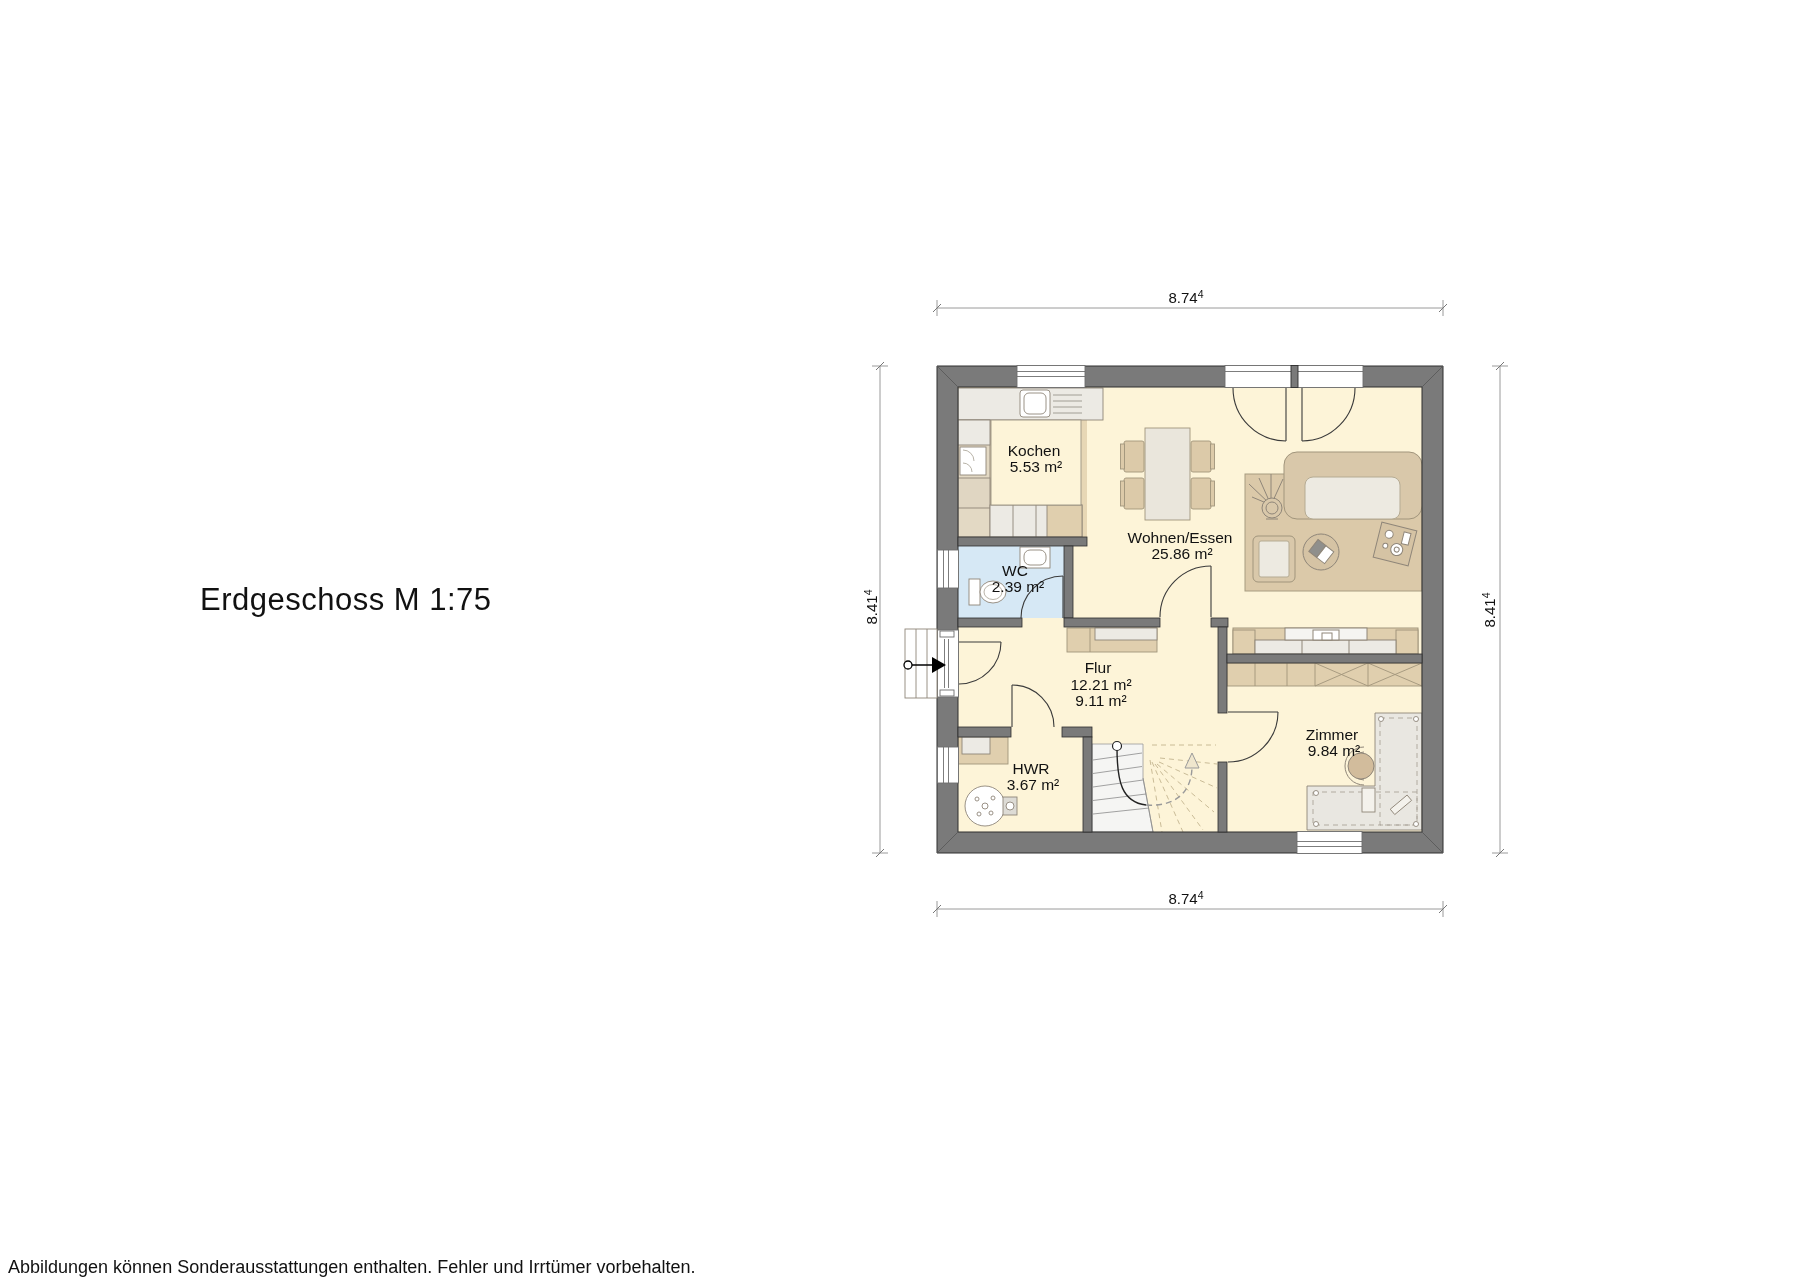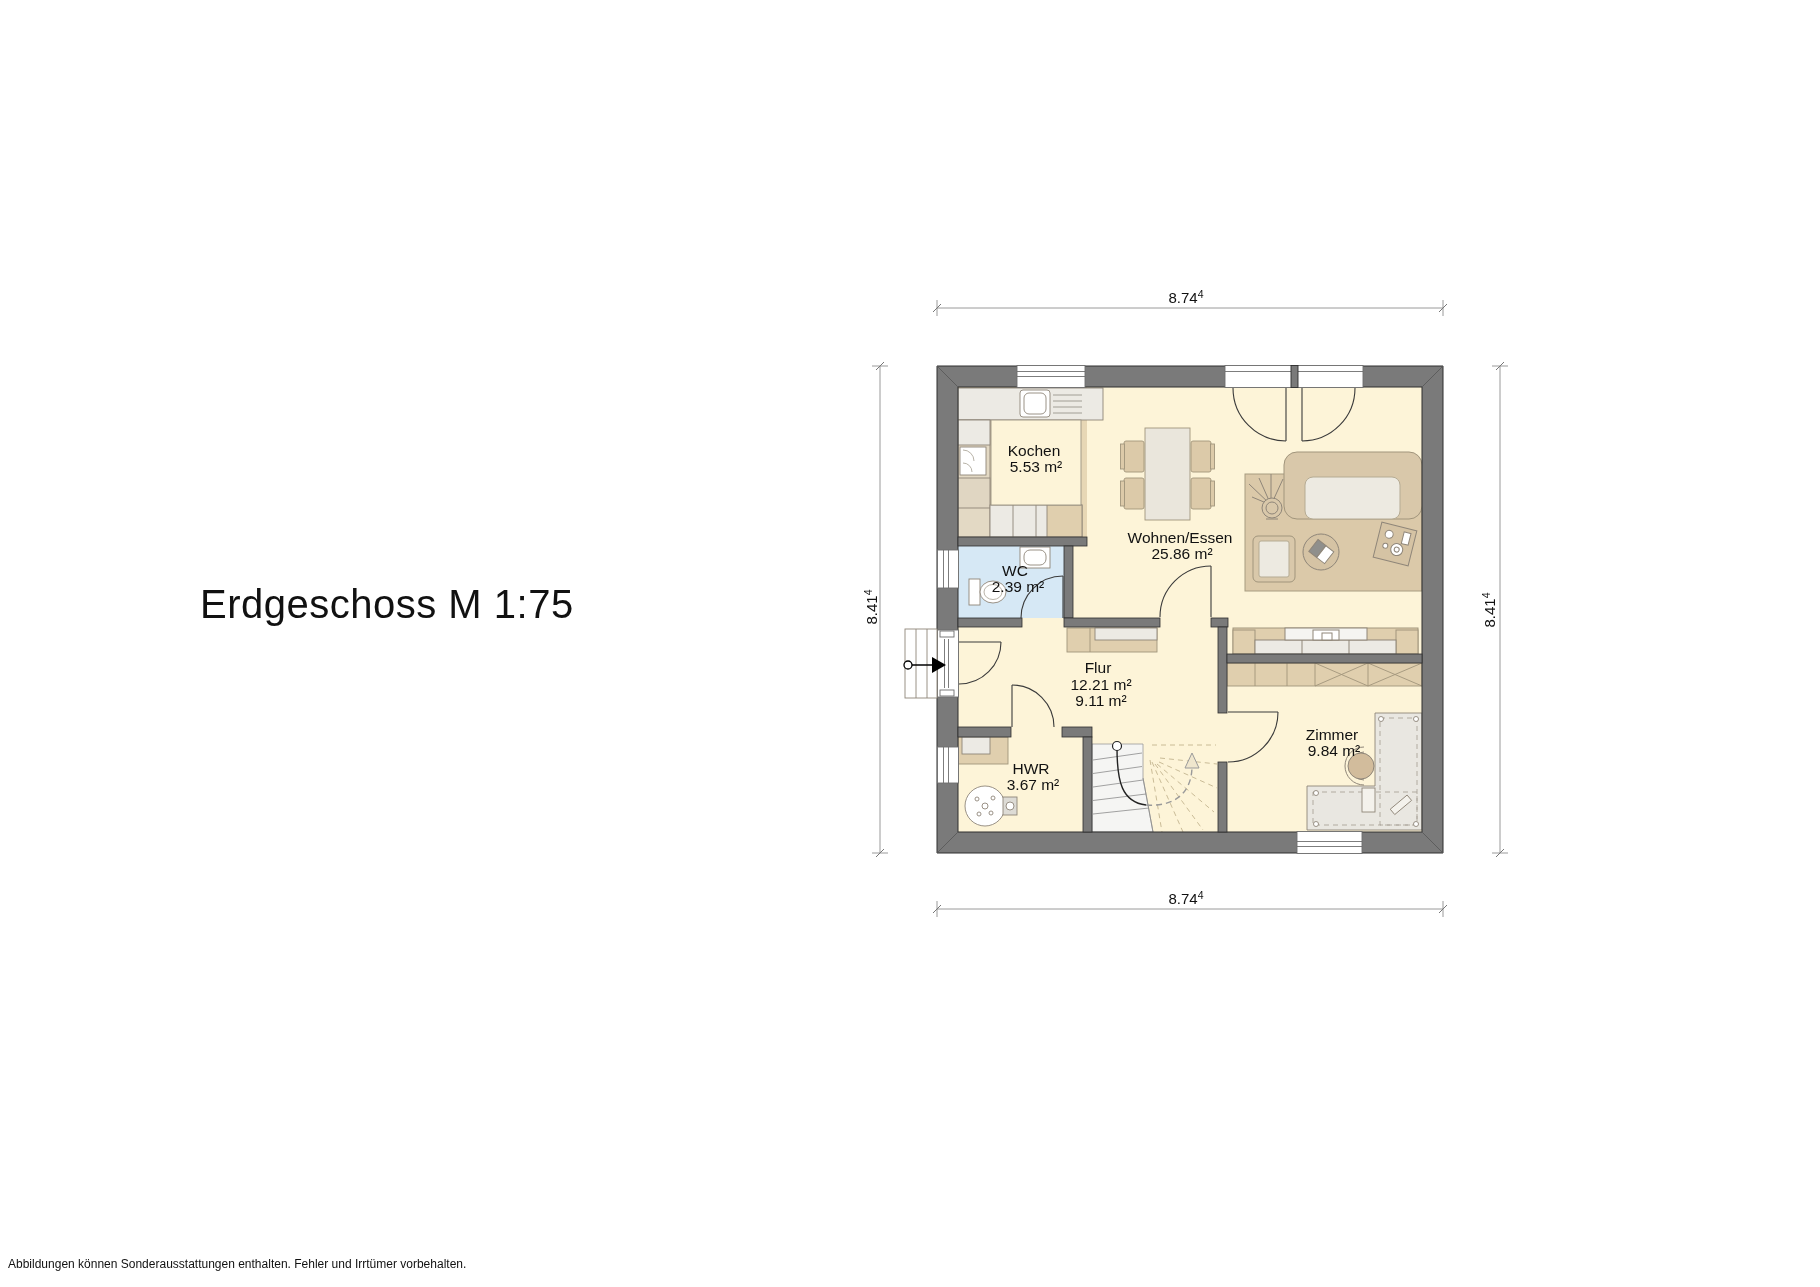--- a/index.html
+++ b/index.html
@@ -1,19 +1,19 @@
 <!DOCTYPE html>
 <html><head>
 <meta charset="utf-8">
 <style>
   html,body{margin:0;padding:0;background:#fff;}
   .canvas{position:relative;width:1820px;height:1287px;background:#ffffff;overflow:hidden;
           font-family:"Liberation Sans","DejaVu Sans",sans-serif;}
-  .title{position:absolute;left:200px;top:582px;font-size:40px;color:#111;letter-spacing:0.5px;}
-  .footer{position:absolute;left:8px;top:1257px;font-size:12px;color:#111;}
+  .title{position:absolute;left:200px;top:582px;font-size:31px;color:#111;letter-spacing:0.5px;}
+  .footer{position:absolute;left:8px;top:1257px;font-size:18px;color:#111;}
   svg{position:absolute;left:0;top:0;}
   text{fill:#111;font-family:"Liberation Sans","DejaVu Sans",sans-serif;}
   .room{font-size:15.5px;}
   .dim{font-size:15px;}
   .sup{font-size:10.5px;}
 </style>
 </head>
 <body>
 
 <div class="canvas">

